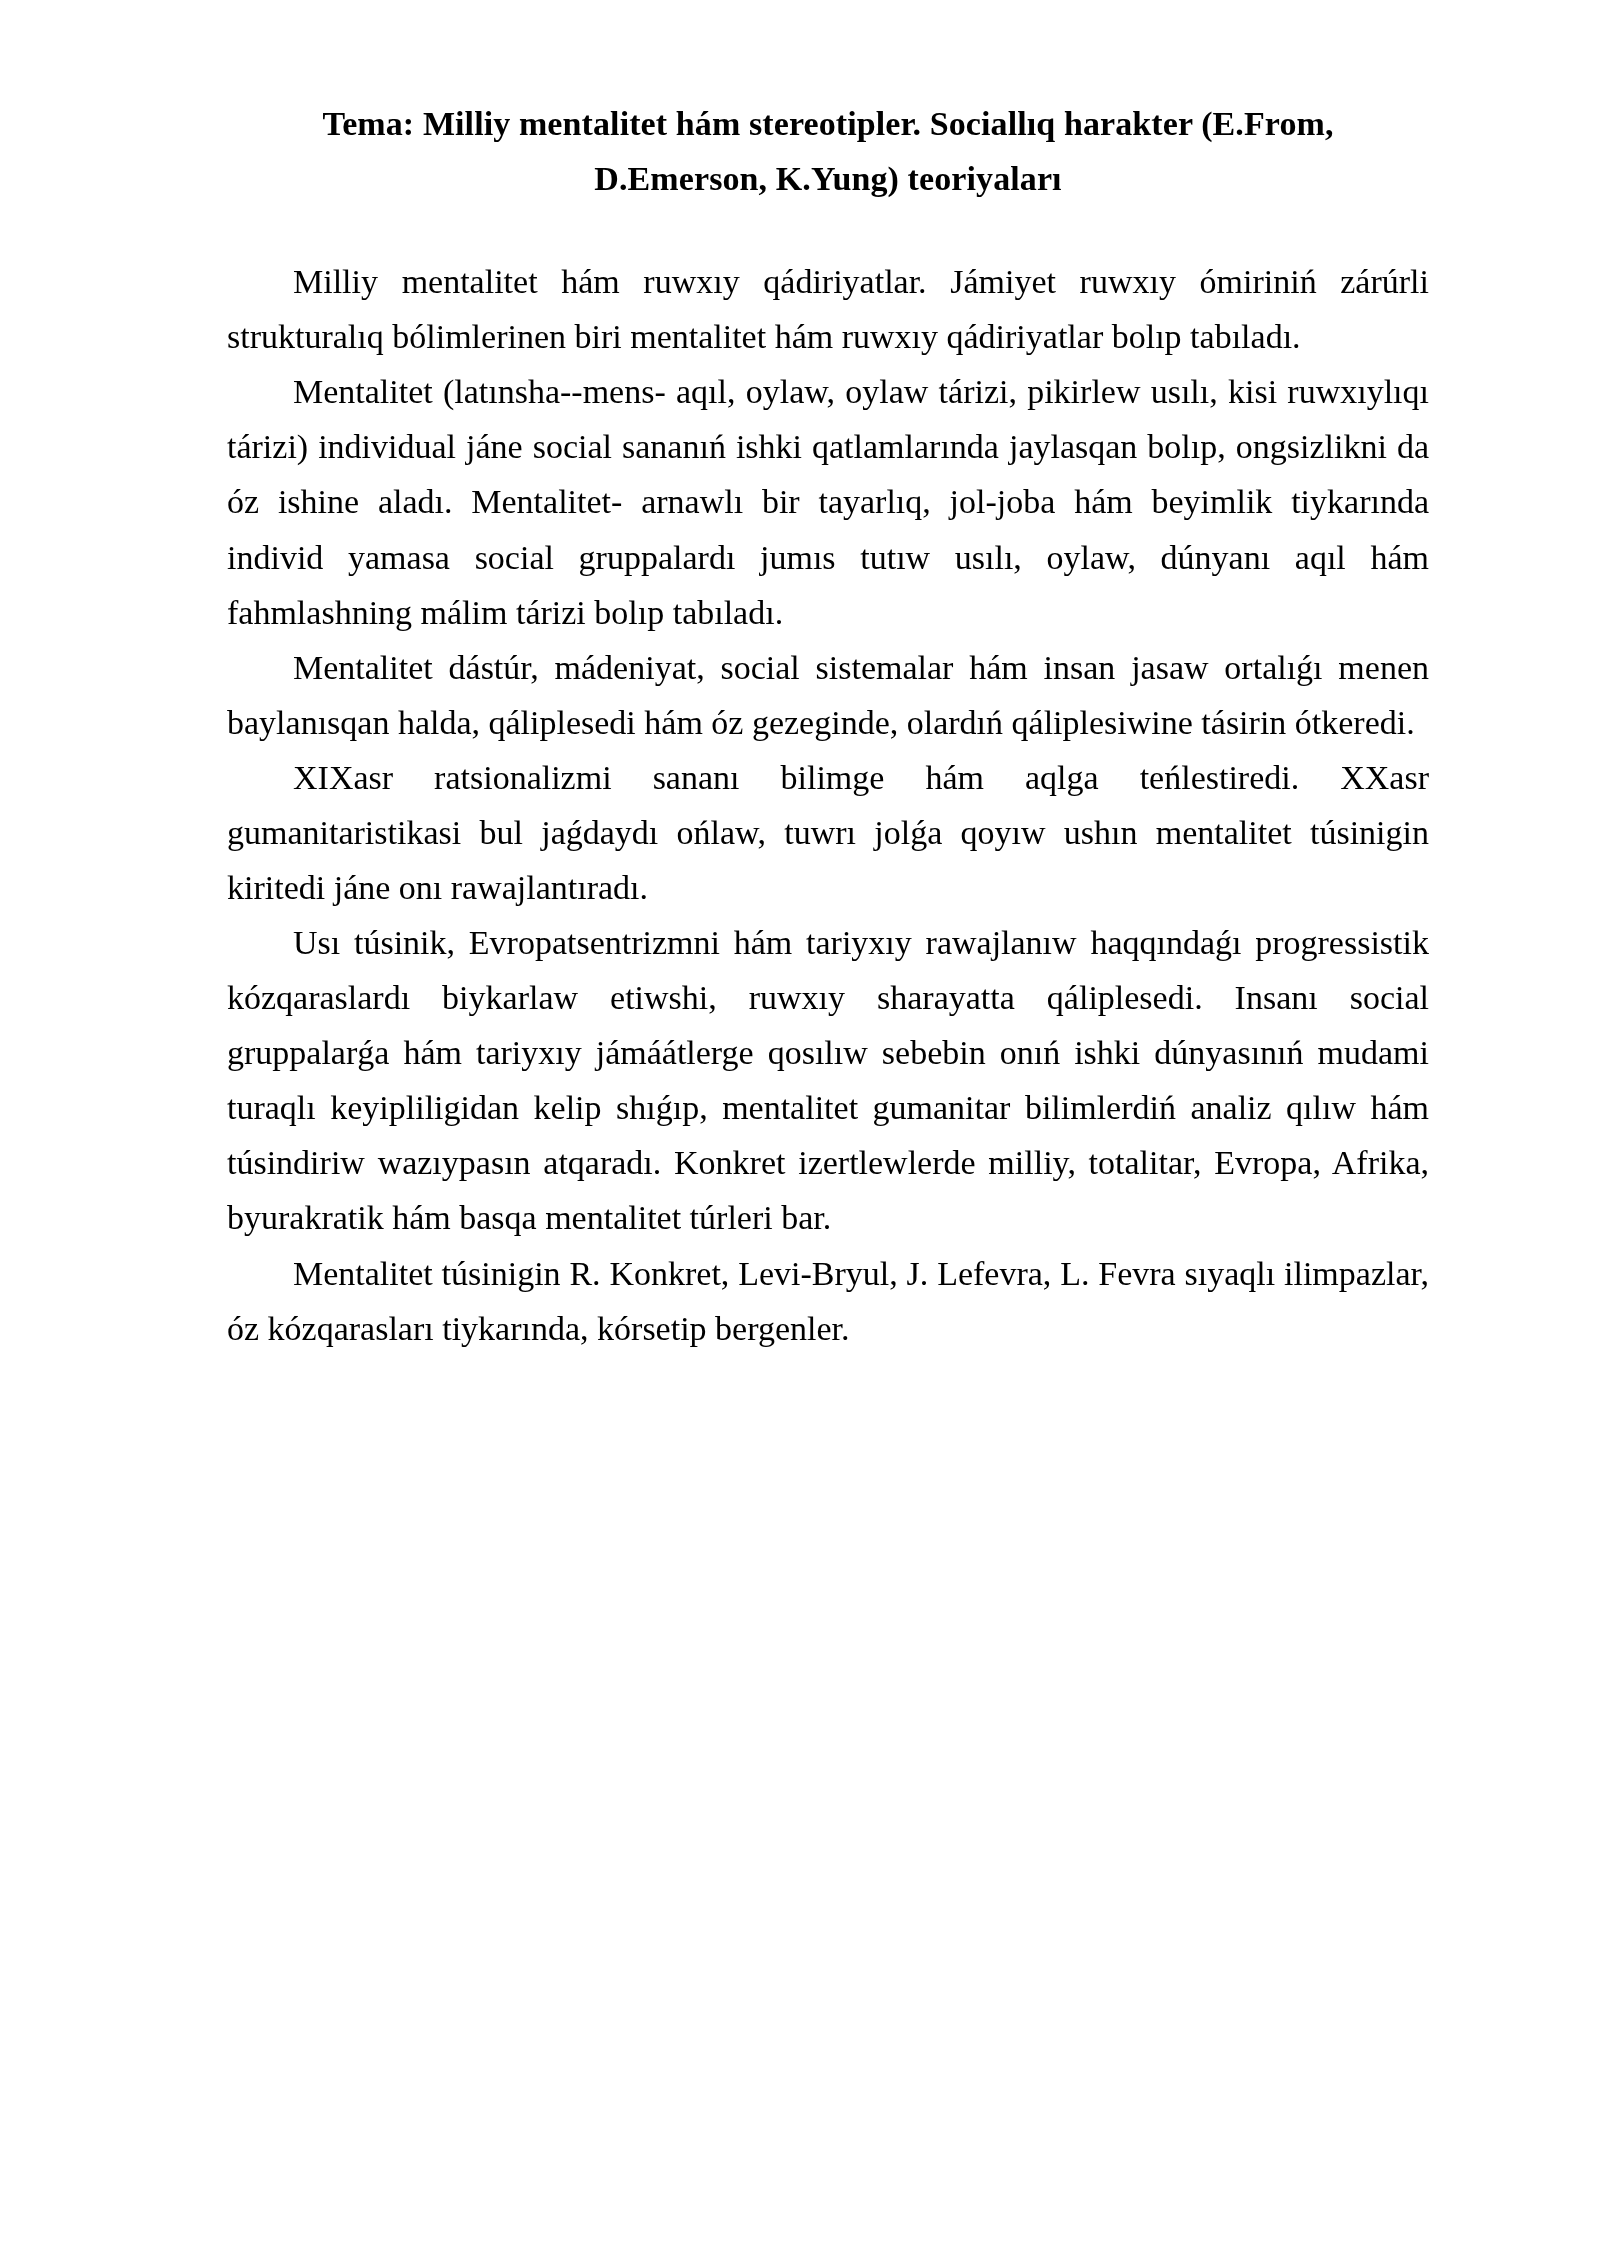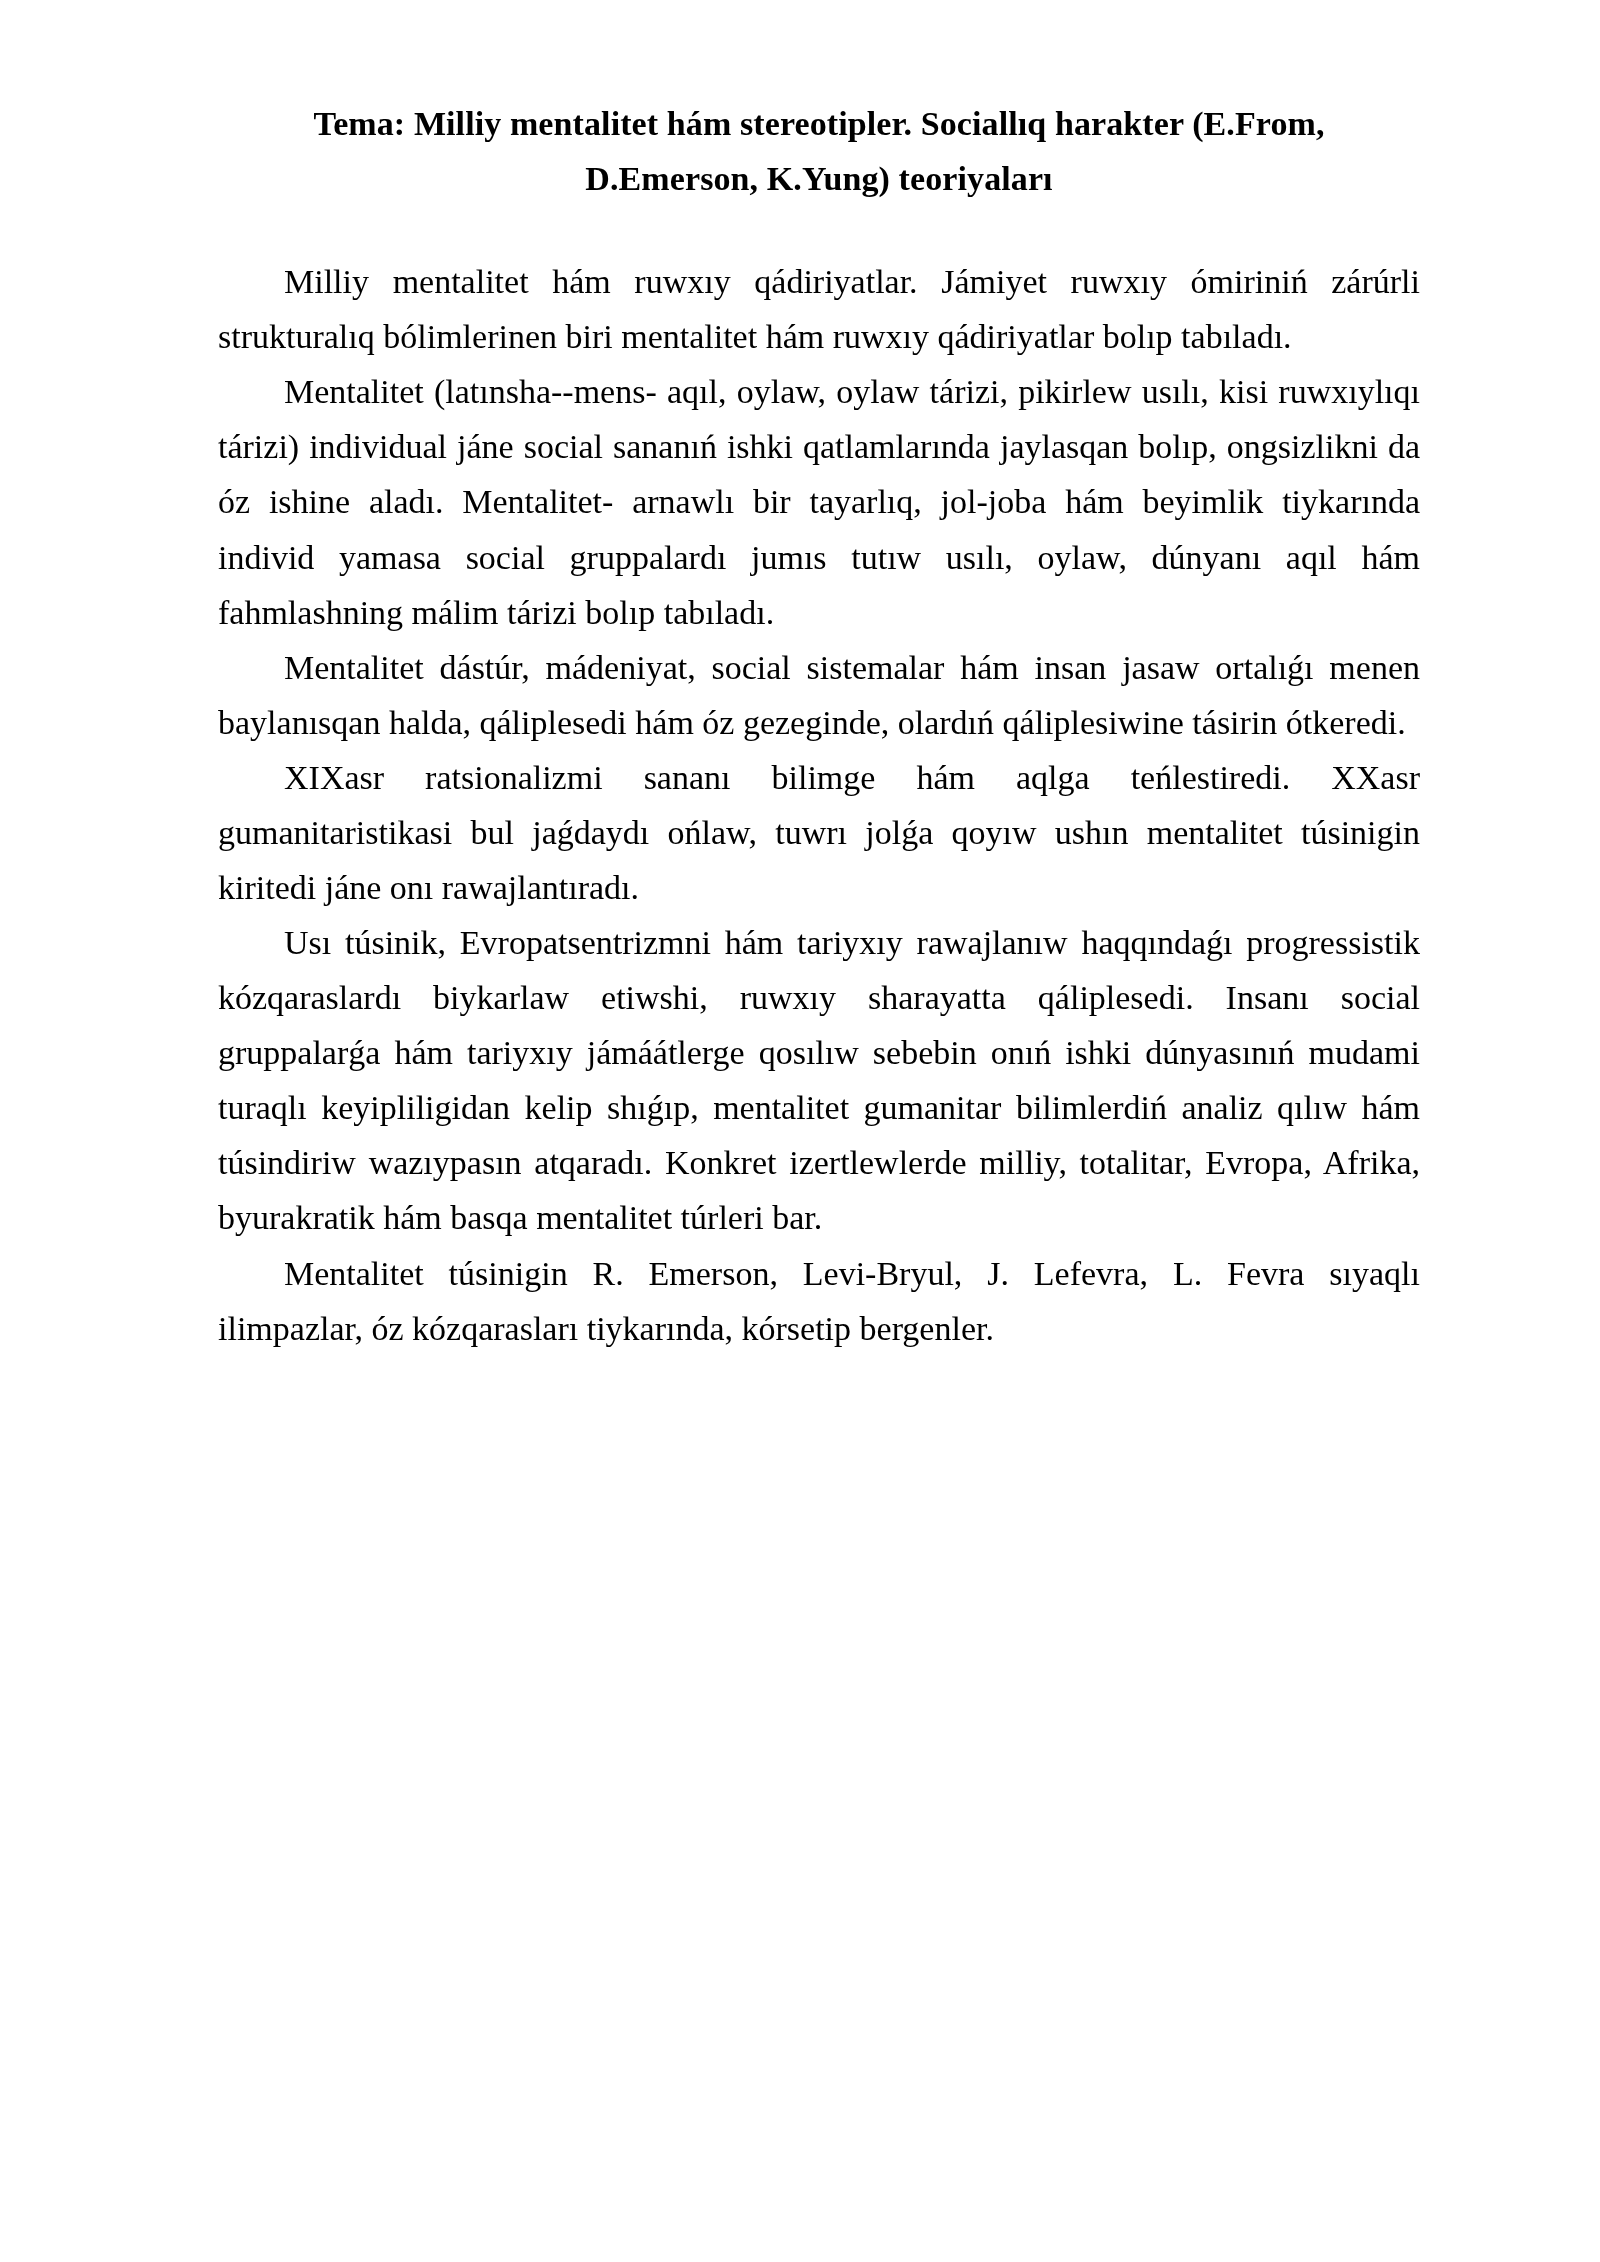--- a/index.html
+++ b/index.html
@@ -16,21 +16,21 @@
     width: 1600px;
     height: 2262px;
     margin: 0 auto;
     background: #ffffff;
     box-sizing: border-box;
     padding: 0;
     overflow: hidden;
   }
   .content {
     position: absolute;
-    left: 218px;
+    left: 227px;
     top: 96px;
     width: 1202px;
   }
   .doc-title {
     font-size: 34px;
     font-weight: bold;
     line-height: 1.62;
     text-align: center;
     margin: 0;
     letter-spacing: 0.1px;
@@ -67,17 +67,17 @@
       <span class="title-line line-1">Tema: Milliy mentalitet hám stereotipler. Sociallıq harakter (E.From,</span>
       <span class="title-line line-2">D.Emerson, K.Yung) teoriyaları</span>
     </h1>
 
     <div class="body-block">
       <p class="para">Milliy mentalitet hám ruwxıy qádiriyatlar. Jámiyet ruwxıy ómiriniń zárúrli strukturalıq bólimlerinen biri mentalitet hám ruwxıy qádiriyatlar bolıp tabıladı.</p>
       <p class="para">Mentalitet (latınsha--mens- aqıl, oylaw, oylaw tárizi, pikirlew usılı, kisi ruwxıylıqı tárizi) individual jáne social sananıń ishki qatlamlarında jaylasqan bolıp, ongsizlikni da óz ishine aladı. Mentalitet- arnawlı bir tayarlıq, jol-joba hám beyimlik tiykarında individ yamasa social gruppalardı jumıs tutıw usılı, oylaw, dúnyanı aqıl hám fahmlashning málim tárizi bolıp tabıladı.</p>
       <p class="para">Mentalitet dástúr, mádeniyat, social sistemalar hám insan jasaw ortalıǵı menen baylanısqan halda, qáliplesedi hám óz gezeginde, olardıń qáliplesiwine tásirin ótkeredi.</p>
       <p class="para">XIXasr ratsionalizmi sananı bilimge hám aqlga teńlestiredi. XXasr gumanitaristikasi bul jaǵdaydı ońlaw, tuwrı jolǵa qoyıw ushın mentalitet túsinigin kiritedi jáne onı rawajlantıradı.</p>
       <p class="para">Usı túsinik, Evropatsentrizmni hám tariyxıy rawajlanıw haqqındaǵı progressistik kózqaraslardı biykarlaw etiwshi, ruwxıy sharayatta qáliplesedi. Insanı social gruppalarǵa hám tariyxıy jámáátlerge qosılıw sebebin onıń ishki dúnyasınıń mudami turaqlı keyipliligidan kelip shıǵıp, mentalitet gumanitar bilimlerdiń analiz qılıw hám túsindiriw wazıypasın atqaradı. Konkret izertlewlerde milliy, totalitar, Evropa, Afrika, byurakratik hám basqa mentalitet túrleri bar.</p>
-      <p class="para">Mentalitet túsinigin R. Emerson, Levi-Bryul, J. Lefevra, L. Fevra sıyaqlı ilimpazlar, óz kózqarasları tiykarında, kórsetip bergenler.</p>
+      <p class="para">Mentalitet túsinigin R. Konkret, Levi-Bryul, J. Lefevra, L. Fevra sıyaqlı ilimpazlar, óz kózqarasları tiykarında, kórsetip bergenler.</p>
     </div>
 
   </div>
 </div>
 
 </body></html>

